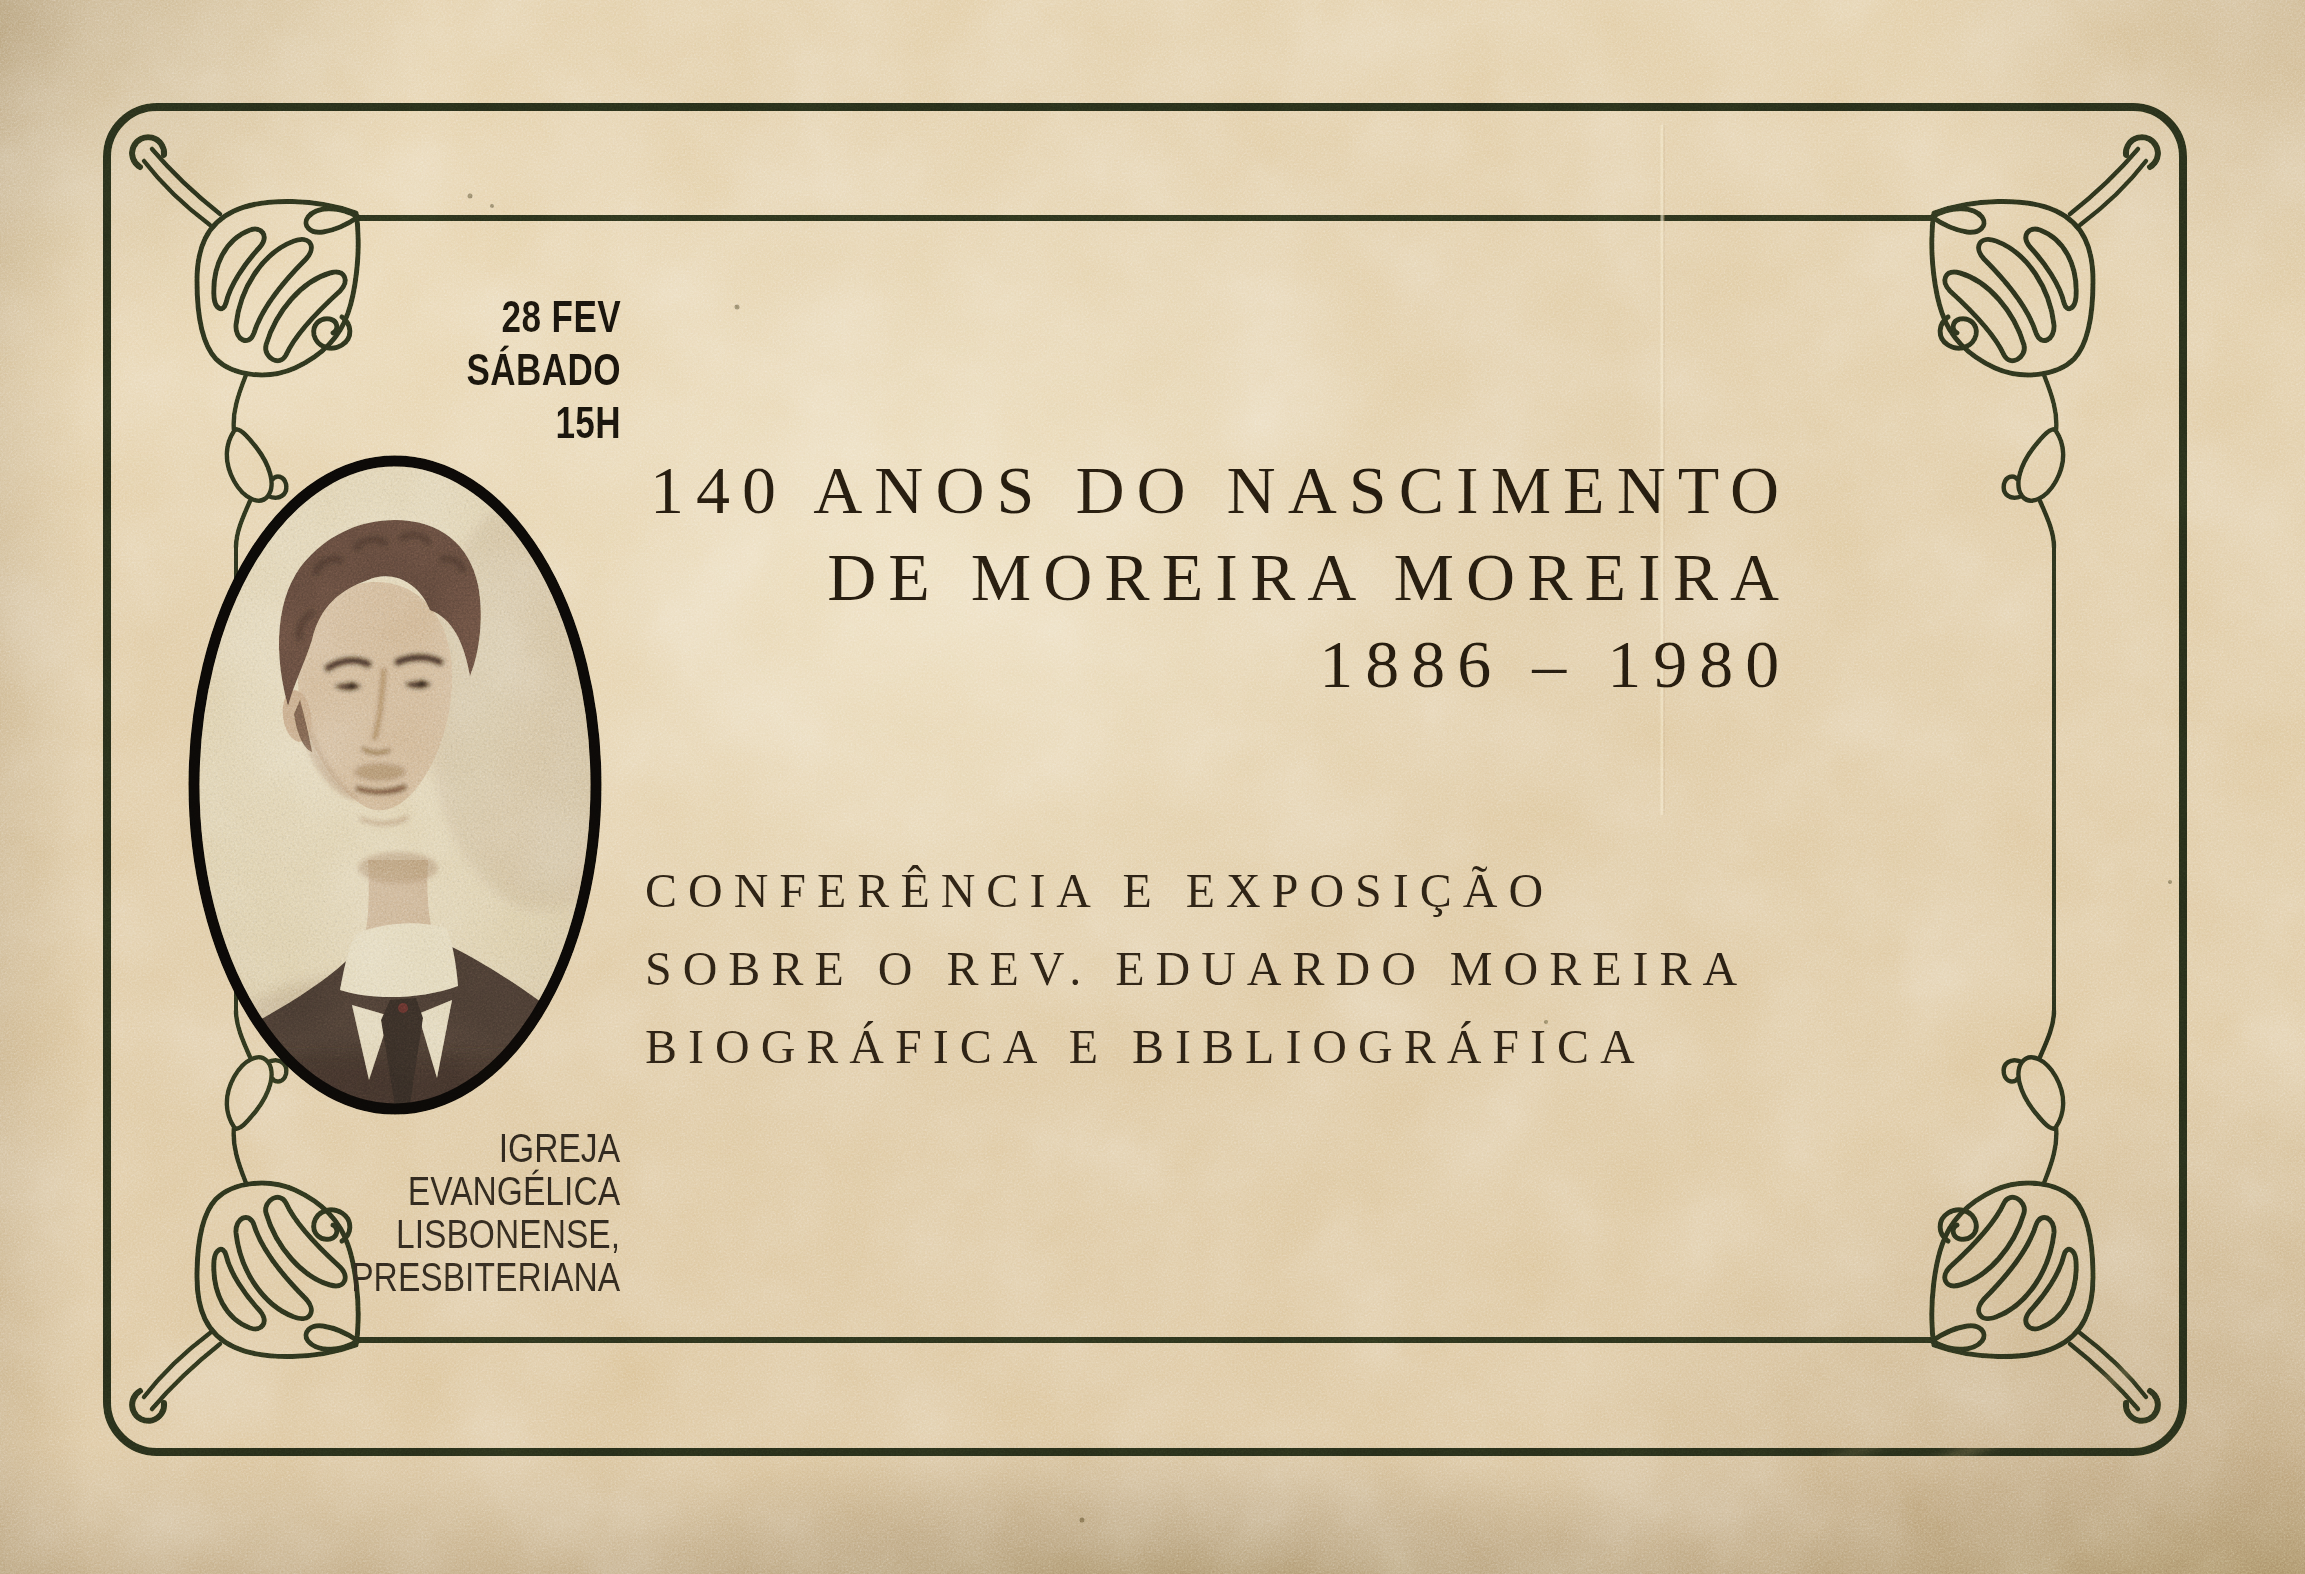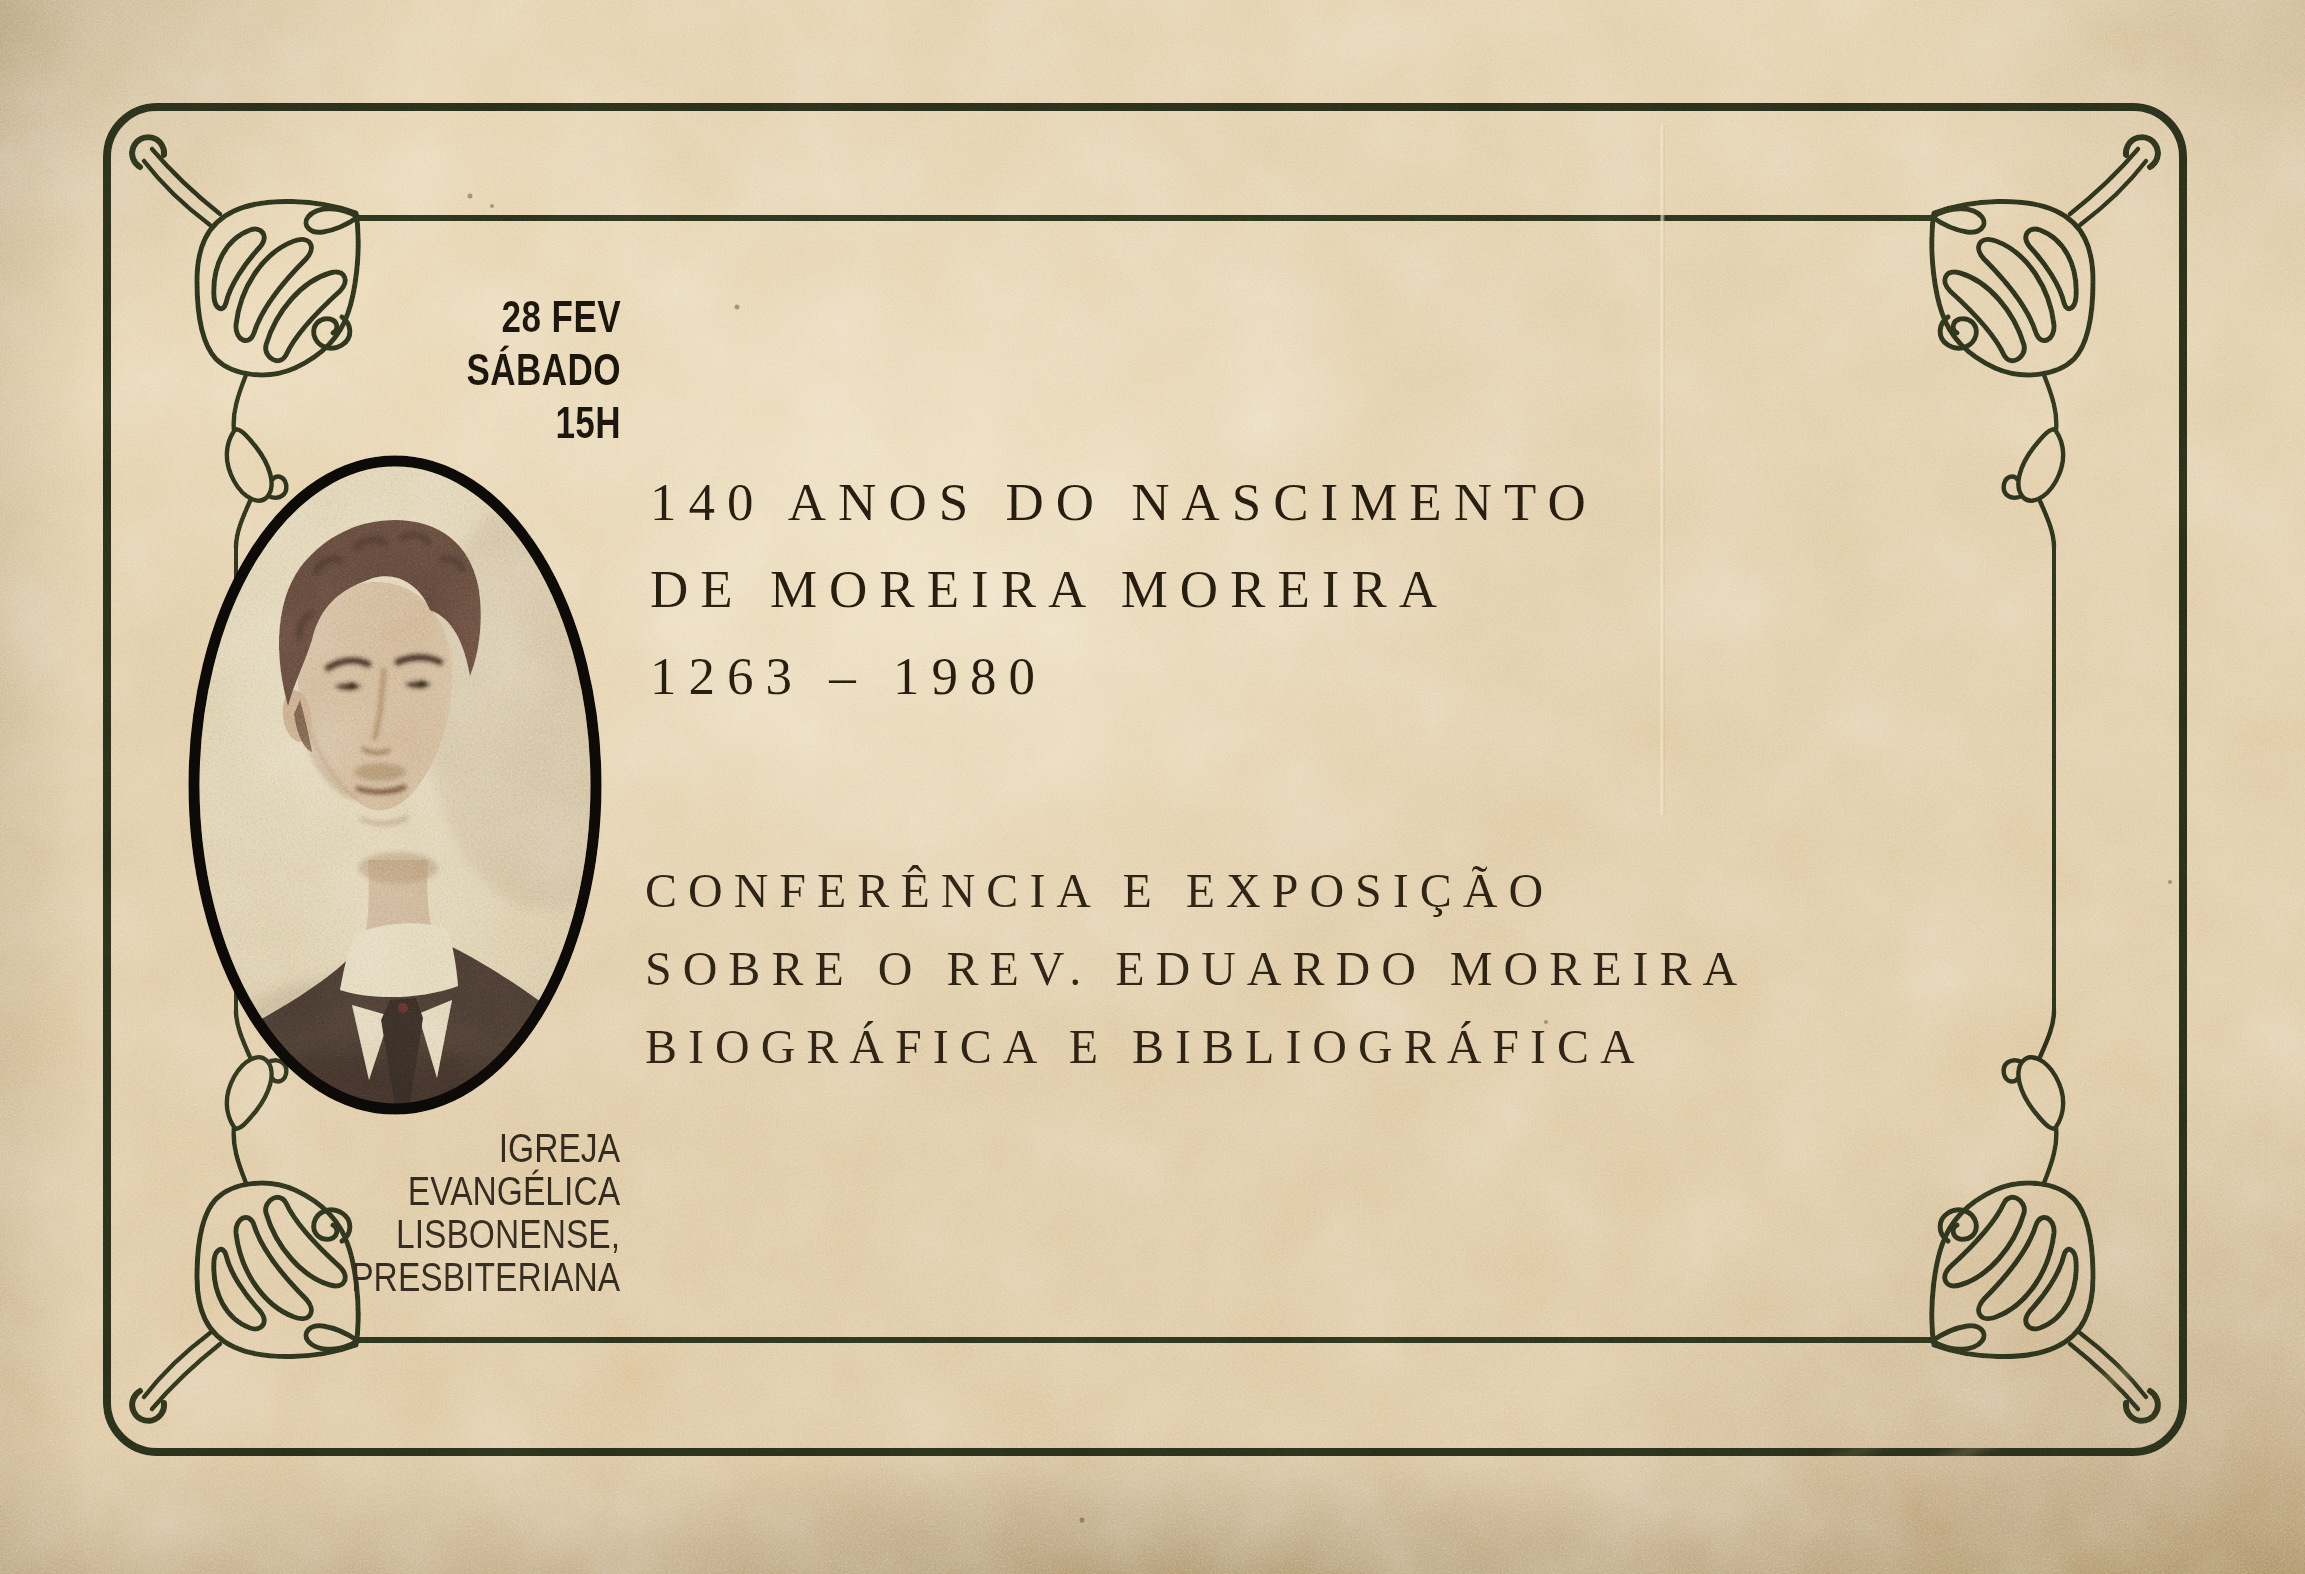--- a/index.html
+++ b/index.html
@@ -29,24 +29,24 @@
     white-space:nowrap;
   }
   .org-block{
     position:absolute; top:1127px; right:1685px; text-align:right;
     font-weight:400; font-size:40px; line-height:43px;
     color:#2b241b;
     transform:scaleX(.84); transform-origin:100% 0;
     white-space:nowrap;
   }
   .title-block{
-    position:absolute; left:650px; top:459px;
+    position:absolute; left:650px; top:447px;
     font-family:"Liberation Serif", serif;
-    font-size:53px; line-height:87px; letter-spacing:12px;
-    color:#20180d; white-space:nowrap;
+    font-size:68px; line-height:87px; letter-spacing:12px;
+    color:#20180d; white-space:nowrap;text-align:right;
   }
   .subtitle-block{
     position:absolute; left:645px; top:852px;
     font-family:"Liberation Serif", serif;
     font-size:48px; line-height:78px; letter-spacing:11px;
     color:#261d12; white-space:nowrap;
   }
   
   .mottle{position:absolute;inset:0;mix-blend-mode:overlay;opacity:.42;pointer-events:none;}
   .grain{position:absolute;inset:0;mix-blend-mode:overlay;opacity:.5;pointer-events:none;}
@@ -187,21 +187,21 @@
 
   <div class="date-block">
     <div>28 FEV</div>
     <div>SÁBADO</div>
     <div>15H</div>
   </div>
 
   <div class="title-block">
     <div>140 ANOS DO NASCIMENTO</div>
     <div>DE MOREIRA MOREIRA</div>
-    <div>1263 – 1980</div>
+    <div>1886 – 1980</div>
   </div>
 
   <div class="subtitle-block">
     <div>CONFERÊNCIA E EXPOSIÇÃO</div>
     <div>SOBRE O REV. EDUARDO MOREIRA</div>
     <div>BIOGRÁFICA E BIBLIOGRÁFICA</div>
   </div>
 
   <div class="org-block">
     <div>IGREJA</div>

